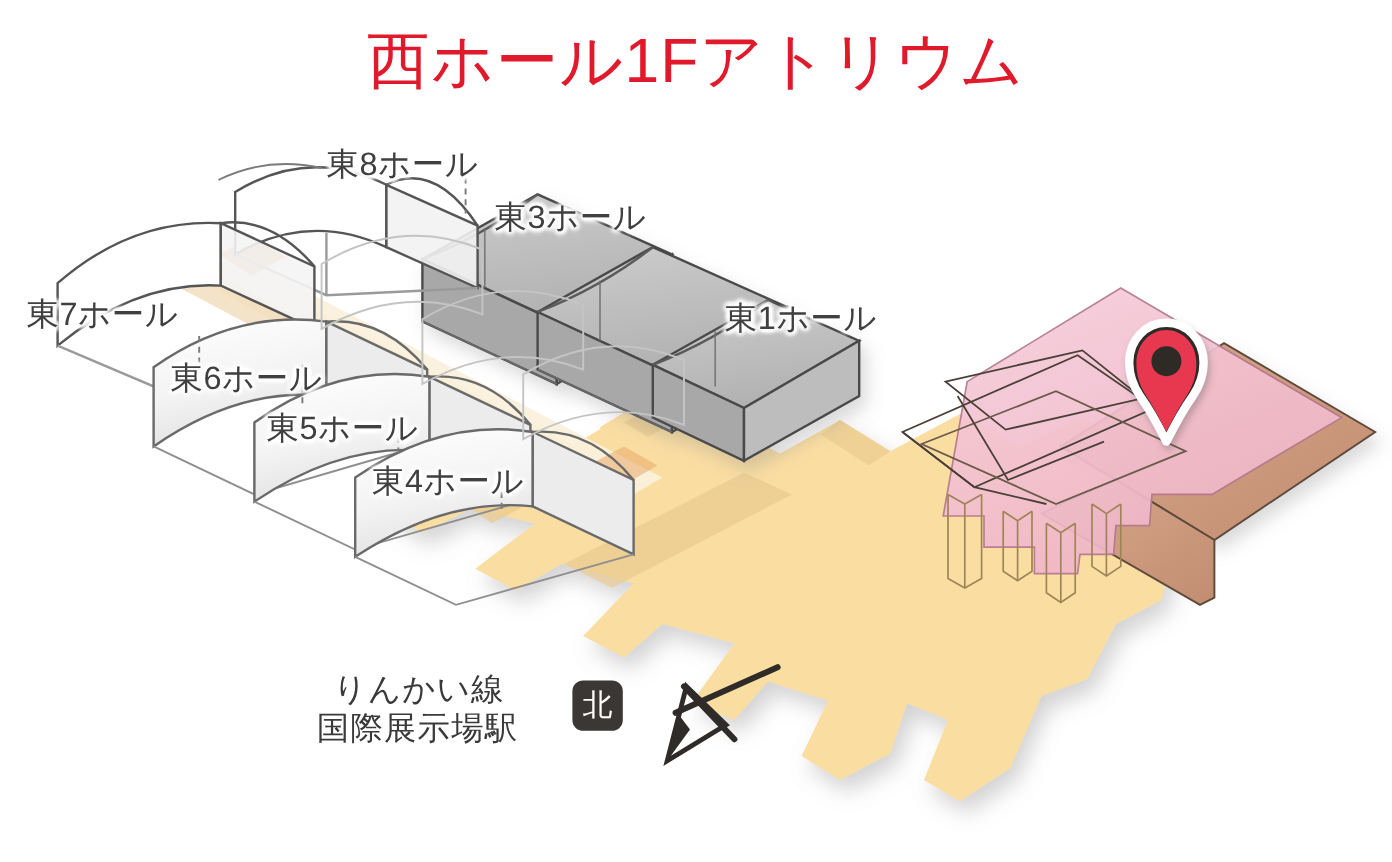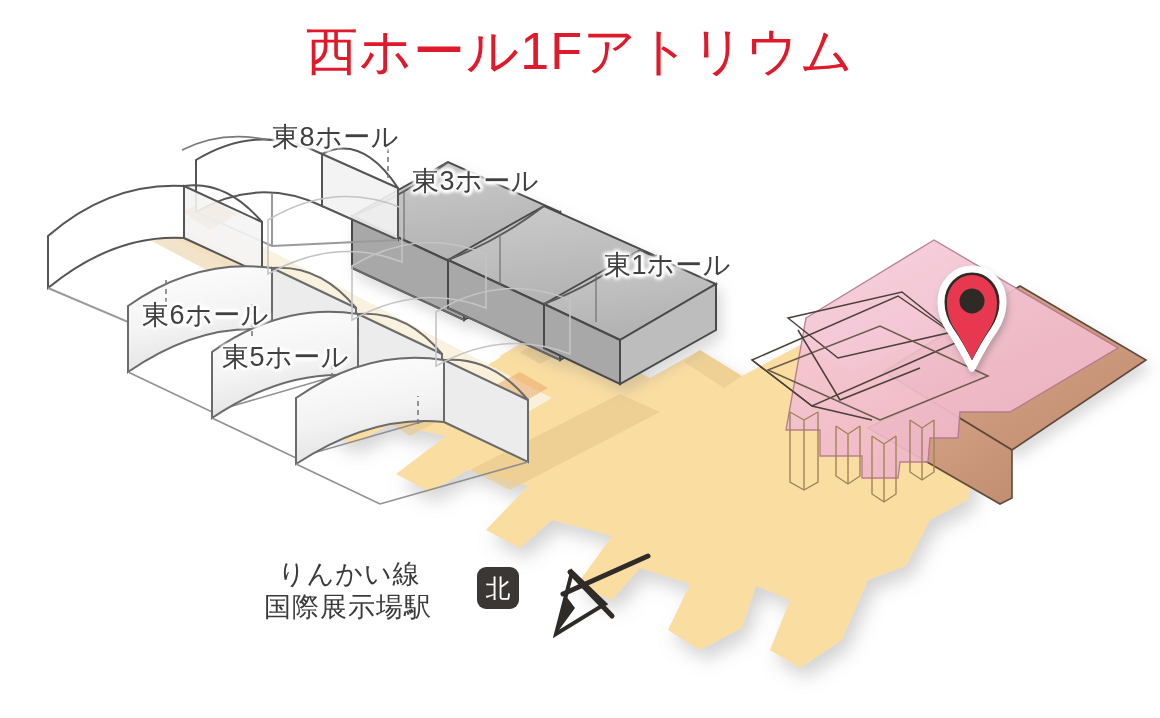--- a/index.html
+++ b/index.html
@@ -260,22 +260,24 @@
       <path d="M268,140 Q222,130 182,150"></path>
       <path d="M388,148 L388,178" stroke-dasharray="5 4"></path>
       <path d="M166,280 L166,302" stroke-dasharray="5 4"></path>
       <path d="M252,336 L252,304" stroke-dasharray="5 4"></path>
       <path d="M332,378 L332,350" stroke-dasharray="5 4"></path>
       <path d="M418,424 L418,396" stroke-dasharray="5 4"></path>
     </g>
   </svg>
 
   <div class="hall-label" style="left:272px;top:122px;">東8ホール</div>
+  <div class="hall-label" style="left:22px;top:247px;">東7ホール</div>
   <div class="hall-label" style="left:142px;top:300px;text-align:right;">東6ホール</div>
   <div class="hall-label" style="left:222px;top:342px;text-align:right;">東5ホール</div>
+  <div class="hall-label" style="left:310px;top:386px;">東4ホール</div>
   <div class="hall-label" style="left:412px;top:166px;text-align:right;">東3ホール</div>
   <div class="hall-label" style="left:604px;top:250px;text-align:right;">東1ホール</div>
 
   <div class="station-label" style="left:278px;top:558px;">りんかい線</div>
   <div class="station-label" style="left:264px;top:591px;">国際展示場駅</div>
 
   <div class="north-badge" style="left:477px;top:567px;">北</div>
 
 </div>
 

